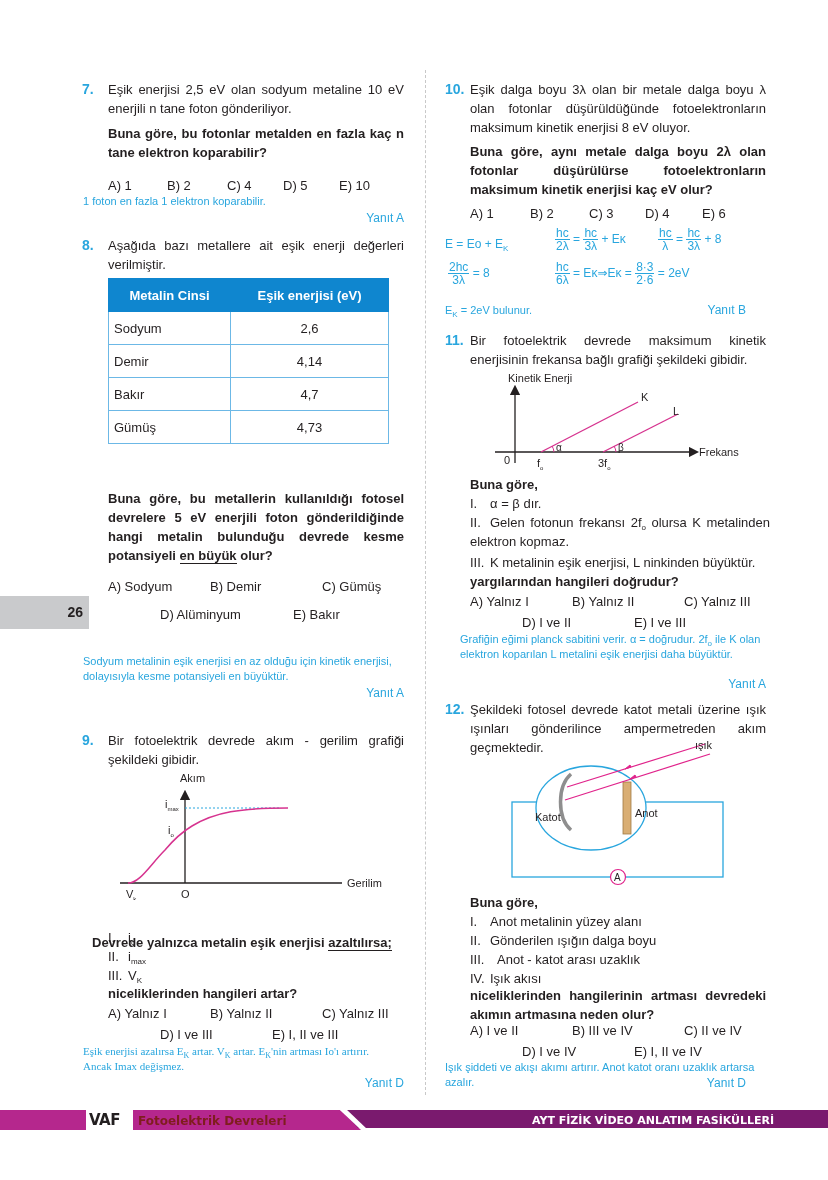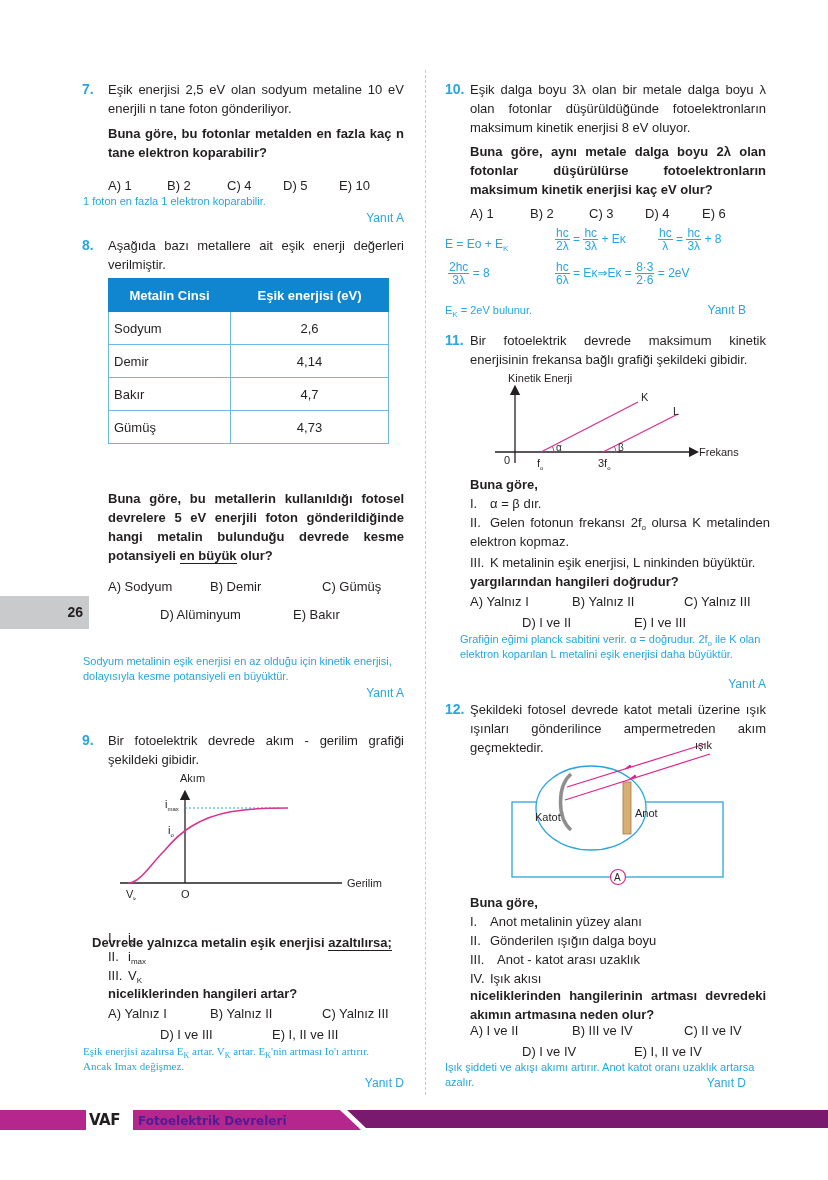--- a/index.html
+++ b/index.html
@@ -250,14 +250,15 @@
 <div class="footer-band">
   <svg class="abs" style="left:0;top:0;" width="828" height="22">
     <polygon points="0,2 340,2 362,22 0,22" fill="#b5278d"></polygon>
     <polygon points="340,0 828,0 828,20 358,20" fill="#7a1a6e"></polygon>
     <polygon points="338,0 345,0 368,22 361,22" fill="#ffffff"></polygon>
     <rect x="0" y="0" width="828" height="2" fill="#ffffff"></rect>
   </svg>
   <div class="abs" style="left:86px;top:2px;width:47px;height:20px;background:#ffffff;">
     <span class="abs" style="left:3px;top:1px;font-weight:bold;font-size:15px;letter-spacing:-0.5px;color:#231f20;font-family:'DejaVu Sans',sans-serif;">VAF</span>
   </div>
-  <span class="abs" style="left:138px;top:4px;color:#4c1d95;font-weight:bold;font-size:12px;font-family:'DejaVu Sans',sans-serif;">Fotoelektrik Devreleri</span>
+  <span class="abs" style="left:138px;top:4px;color:#7f1d1d;font-weight:bold;font-size:12px;font-family:'DejaVu Sans',sans-serif;">Fotoelektrik Devreleri</span>
+  <span class="abs" style="left:532px;top:3px;color:#ffffff;font-weight:bold;font-size:11px;font-family:'DejaVu Sans',sans-serif;">AYT FİZİK VİDEO ANLATIM FASİKÜLLERİ</span>
 </div>
 
 </body></html>

